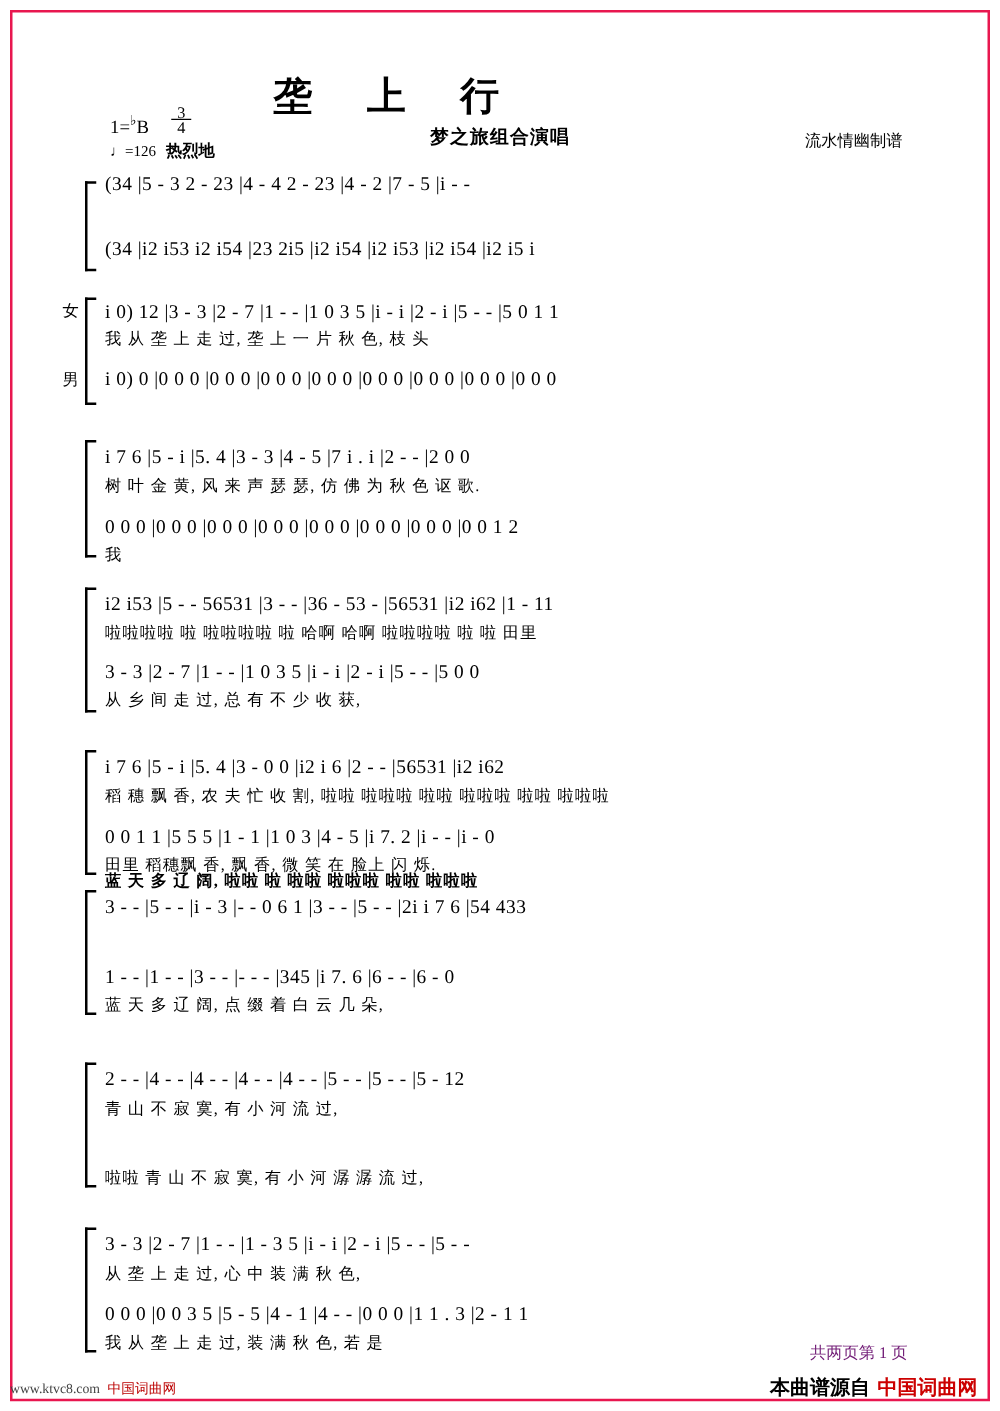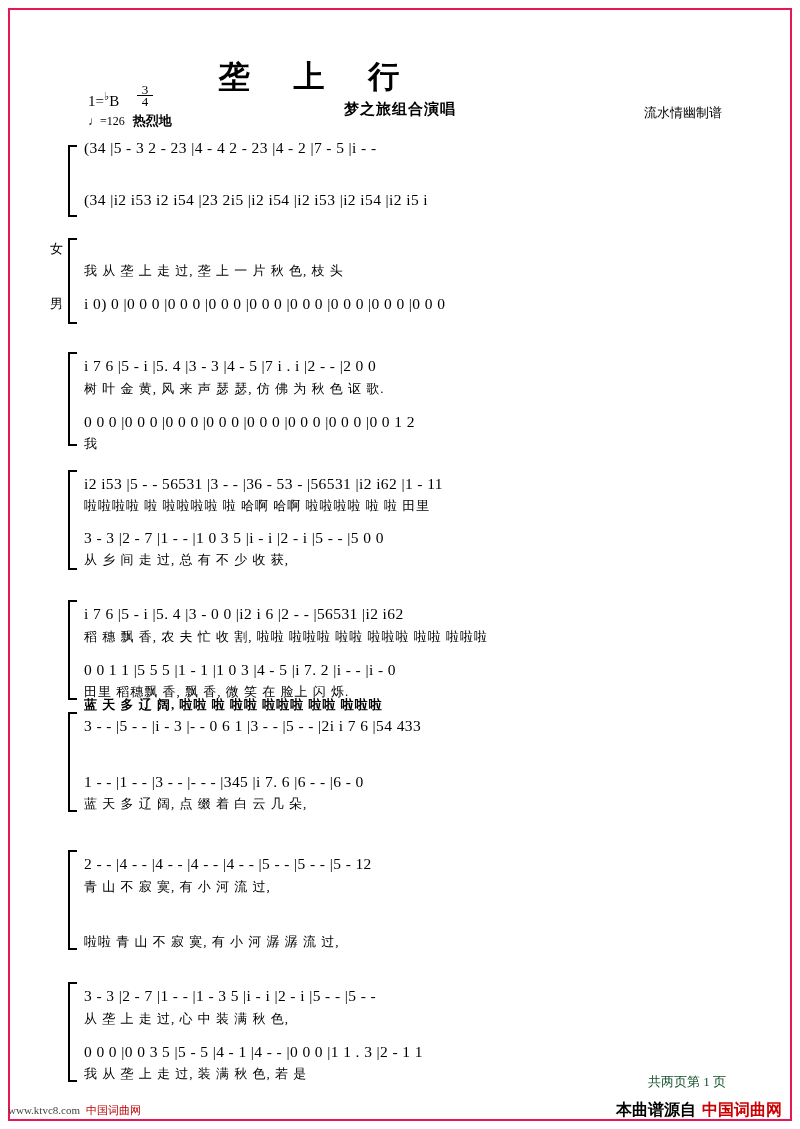--- a/index.html
+++ b/index.html
@@ -119,21 +119,21 @@
   .partlabel {
     position: absolute;
     font-size: 13px;
     color: #000;
   }
   .footer-pages {
     position: absolute;
     right: 74px;
     top: 1073px;
     font-size: 13px;
-    color: #14532d;
+    color: #701a75;
   }
   .footer-left {
     position: absolute;
     left: 8px;
     top: 1103px;
     font-size: 11px;
     color: #555;
   }
   .footer-left .site { color: #444; }
   .footer-left .cn { color: #b00; margin-left: 6px;}
@@ -182,20 +182,21 @@
   <div class="brace" style="left:68px; top:712px; height:96px;"></div>
   <div class="brace" style="left:68px; top:850px; height:96px;"></div>
   <div class="brace" style="left:68px; top:982px; height:96px;"></div>
 
   <div class="partlabel" style="left:50px; top:240px;">女</div>
   <div class="partlabel" style="left:50px; top:295px;">男</div>
 
   <div class="row notes" style="top:138px;">(34 |5 - 3 2 - 23 |4 - 4 2 - 23 |4 - 2 |7 - 5 |i - -</div>
   <div class="row notes" style="top:190px;">(34 |i2 i53  i2 i54 |23 2i5 |i2 i54 |i2 i53 |i2 i54 |i2 i5 i</div>
 
+  <div class="row notes" style="top:240px;">i 0) 12 |3 - 3 |2 - 7 |1 - - |1 0 3 5 |i - i |2 - i |5 - - |5 0 1 1</div>
   <div class="row lyrics" style="top:262px;">我 从 垄 上 走 过,      垄 上 一 片 秋 色,      枝 头</div>
   <div class="row notes" style="top:294px;">i 0) 0 |0 0 0 |0 0 0 |0 0 0 |0 0 0 |0 0 0 |0 0 0 |0 0 0 |0 0 0</div>
 
   <div class="row notes" style="top:356px;">i 7 6 |5 - i |5. 4 |3 - 3 |4 - 5 |7 i . i |2 - - |2 0 0</div>
   <div class="row lyrics" style="top:380px;">树 叶 金 黄,  风 来 声 瑟 瑟,  仿 佛 为 秋 色 讴 歌.</div>
   <div class="row notes" style="top:412px;">0 0 0 |0 0 0 |0 0 0 |0 0 0 |0 0 0 |0 0 0 |0 0 0 |0 0 1 2</div>
   <div class="row lyrics" style="top:435px;">                                                                  我</div>
 
   <div class="row notes" style="top:474px;">i2 i53 |5 - - 56531 |3 - - |36 - 53 - |56531 |i2 i62 |1 - 11</div>
   <div class="row lyrics" style="top:497px;">啦啦啦啦 啦   啦啦啦啦 啦     哈啊  哈啊   啦啦啦啦 啦 啦  田里</div>

